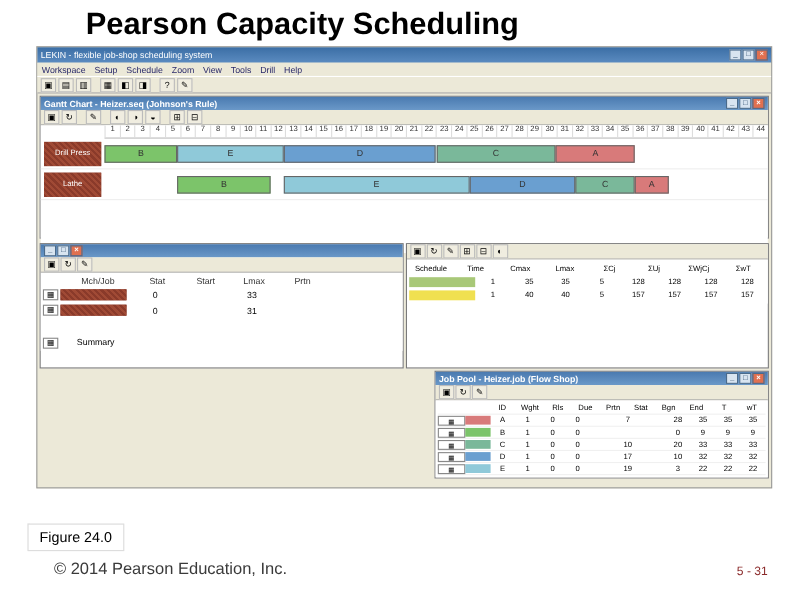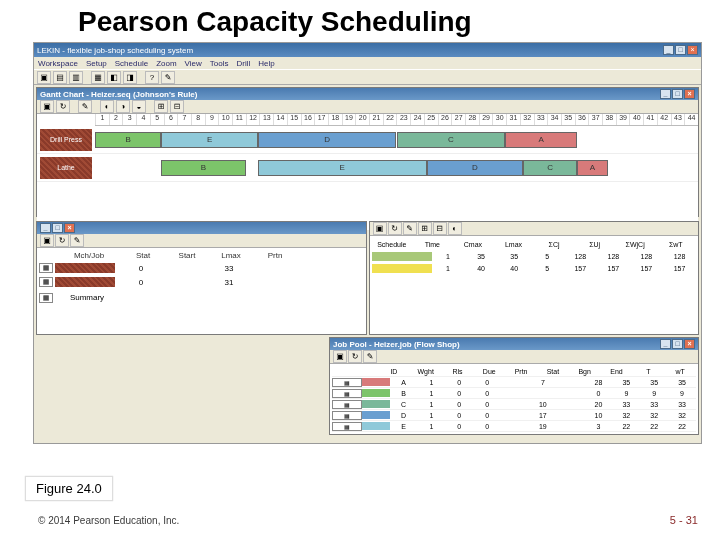--- a/index.html
+++ b/index.html
@@ -44,28 +44,28 @@
   .seq-mch { width: 60px; height: 10px; margin-right: 4px; }
   .seq-mch.dp { background: #8a3a2a; background-image: repeating-linear-gradient(45deg,#8a3a2a 0,#8a3a2a 2px,#a04a35 2px,#a04a35 4px); }
   .seq-mch.la { background: #8a3a2a; background-image: repeating-linear-gradient(45deg,#8a3a2a 0,#8a3a2a 2px,#a04a35 2px,#a04a35 4px); }
   .log-body { background: #fff; padding: 2px; font-size: 7px; }
   .log-header, .log-row { display: flex; height: 12px; align-items: center; }
   .log-header span, .log-row span { flex: 1; text-align: center; }
   .log-sched { width: 60px; height: 9px; }
   .jr { background: #a8c878; }
   .lpt { background: #f0e050; }
   .bottom-row { height: 122px; position: relative; }
-  .job-win { position: absolute; right: 2px; top: 0; width: 370px; border: 1px solid #7a7a7a; background: #fff; }
+  .job-win { position: absolute; right: 2px; top: 0; width: 304px; border: 1px solid #7a7a7a; background: #fff; }
   .job-body { background: #fff; padding: 2px; font-size: 7px; }
   .job-header, .job-row { display: flex; height: 11px; align-items: center; border-bottom: 1px solid #f0f0f0; }
   .job-header span, .job-row span { flex: 1; text-align: center; }
   .job-icon { width: 14px; flex: 0 0 14px; height: 9px; border: 1px solid #888; font-size: 6px; }
   .job-color { width: 30px; flex: 0 0 30px; height: 8px; }
   .figure-box { position: absolute; bottom: 39px; left: 25px; background: #fff; border: 1px solid #ddd; padding: 4px 10px; font-size: 13px; font-family: Arial; box-shadow: 0 0 1px rgba(0,0,0,0.2); }
-  .copyright { position: absolute; bottom: 14px; left: 38px; font-size: 10px; color: #3a3a3a; }
+  .copyright { position: absolute; bottom: 14px; left: 49px; font-size: 15px; color: #3a3a3a; }
   .pagenum { position: absolute; bottom: 14px; right: 22px; font-size: 11px; color: #8a2a2a; }
 </style>
 </head>
 <body>
 
 <div class="slide-title">Pearson Capacity Scheduling</div>
 
 <div class="app">
   <div class="main-titlebar">
     <span class="title-text">LEKIN - flexible job-shop scheduling system</span>
@@ -227,21 +227,21 @@
             </div>
             <div class="seq-row">
               <span class="seq-icon">▦</span>
               <span class="seq-mch la"></span>
               <span style="width: 44px;">0</span>
               <span style="width: 44px;"></span>
               <span style="width: 44px;">31</span>
               <span style="width: 44px;"></span>
             </div>
           </div>
-        <div style="margin-top:4px; display:flex;">
+        <div style="margin-top:18px; display:flex;">
           <span class="seq-icon">▦</span>
           <span style="width:64px;text-align:center">Summary</span>
         </div>
       </div>
     </div>
 
     <div class="sub-window log-win">
       <div class="inner-tb">
         <div class="tbtn">▣</div>
         <div class="tbtn">↻</div>

